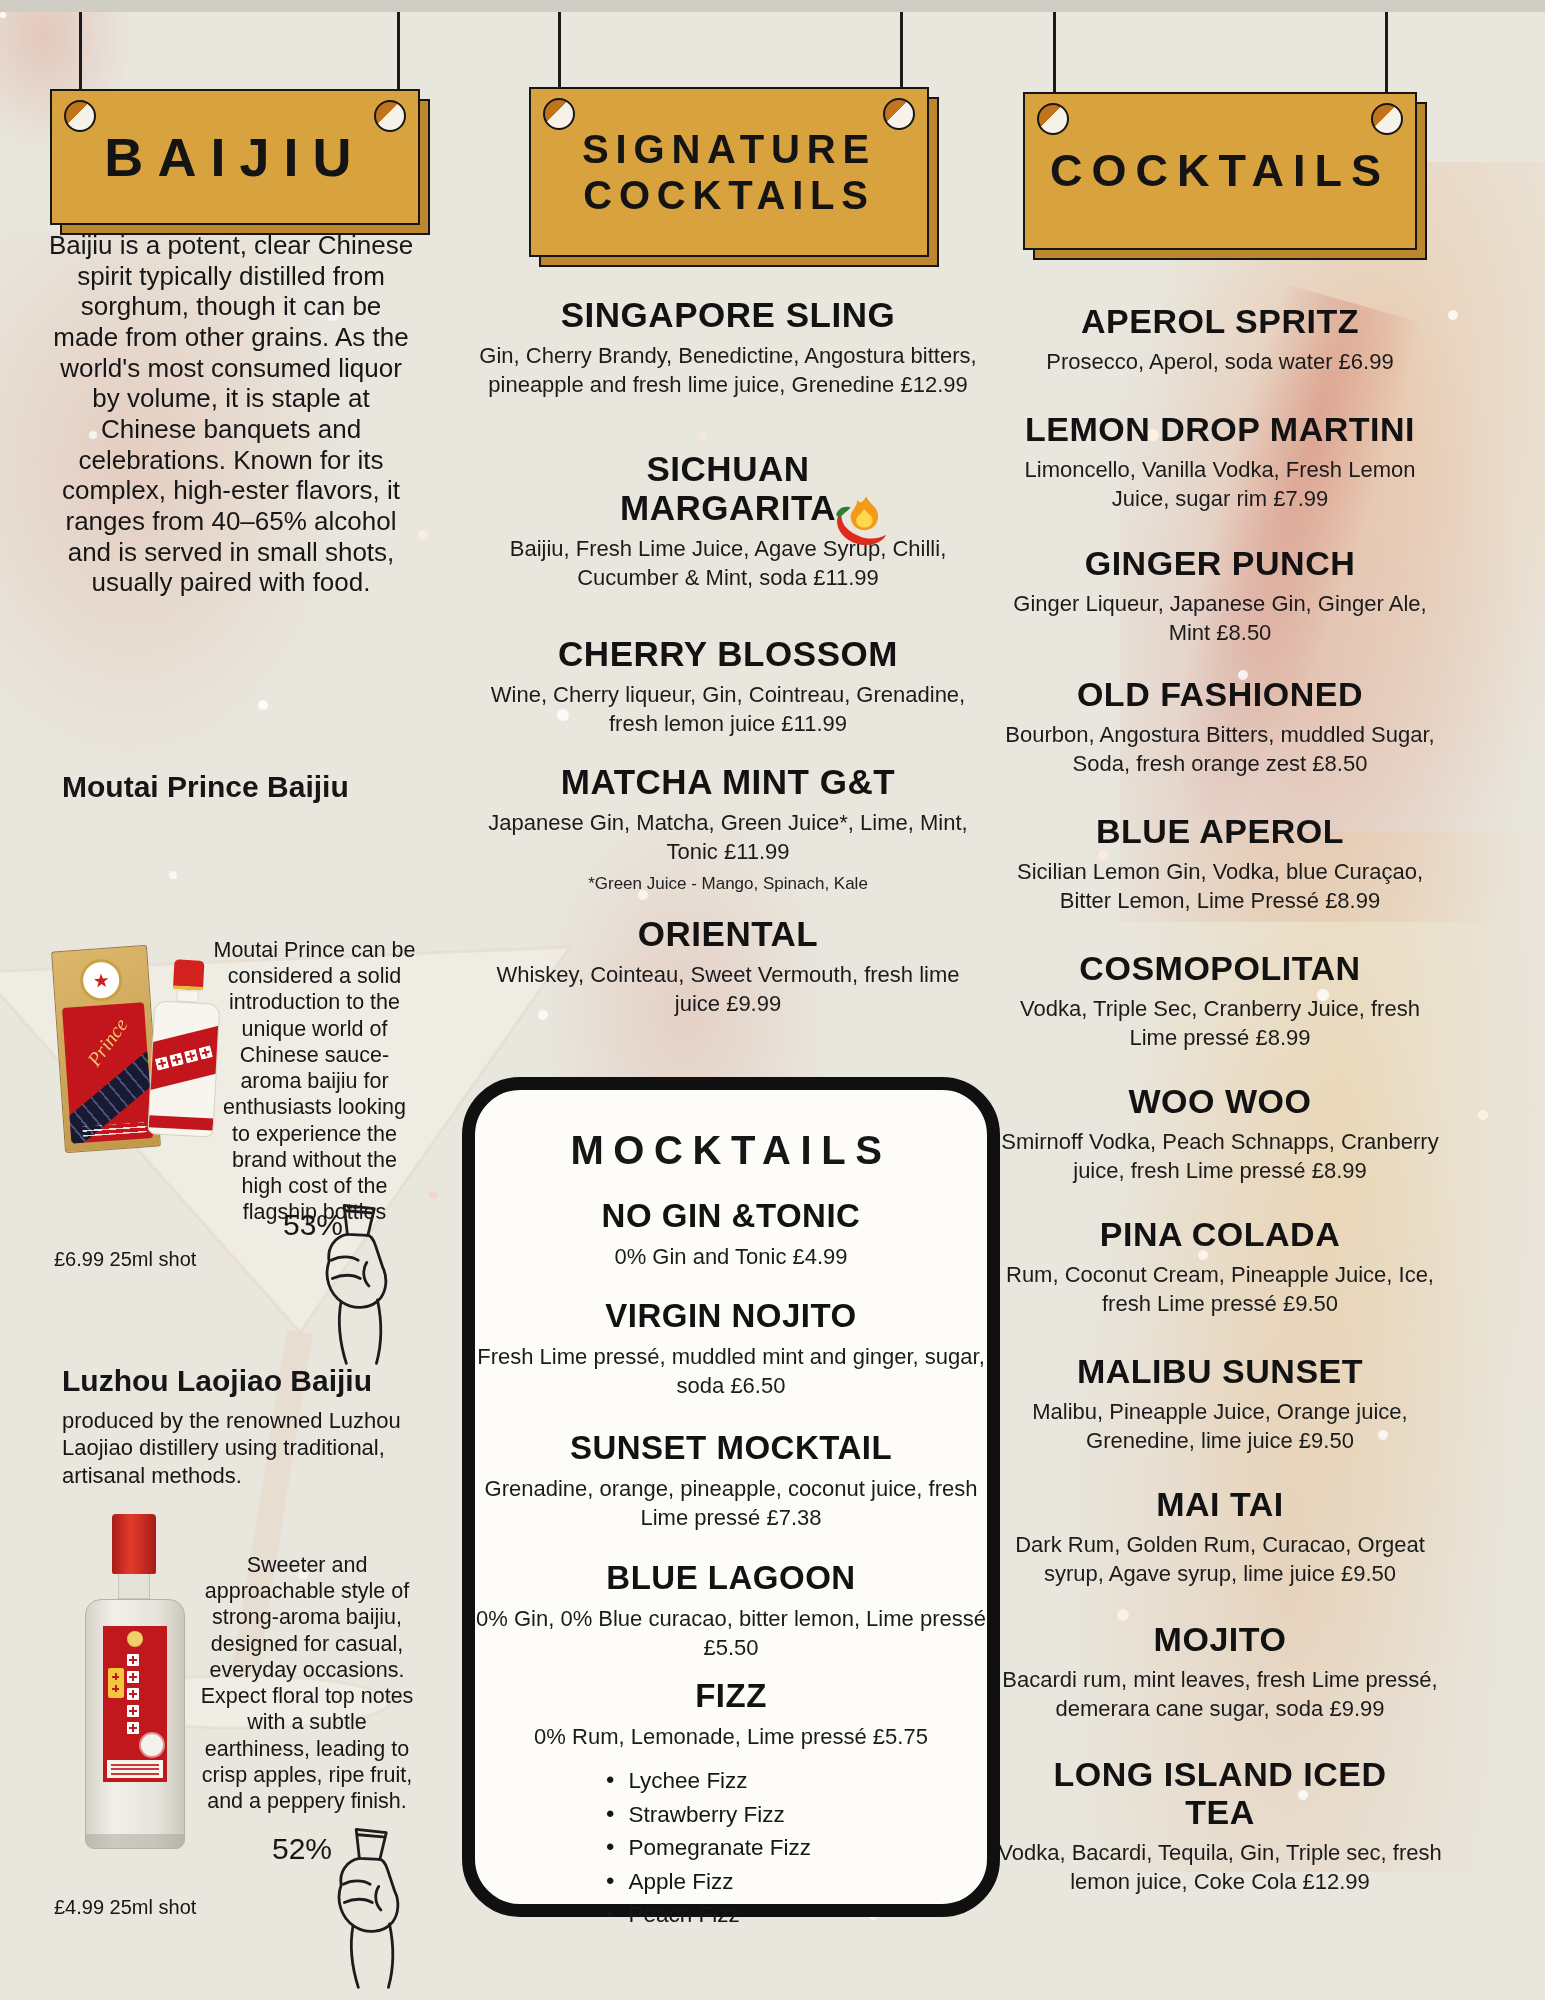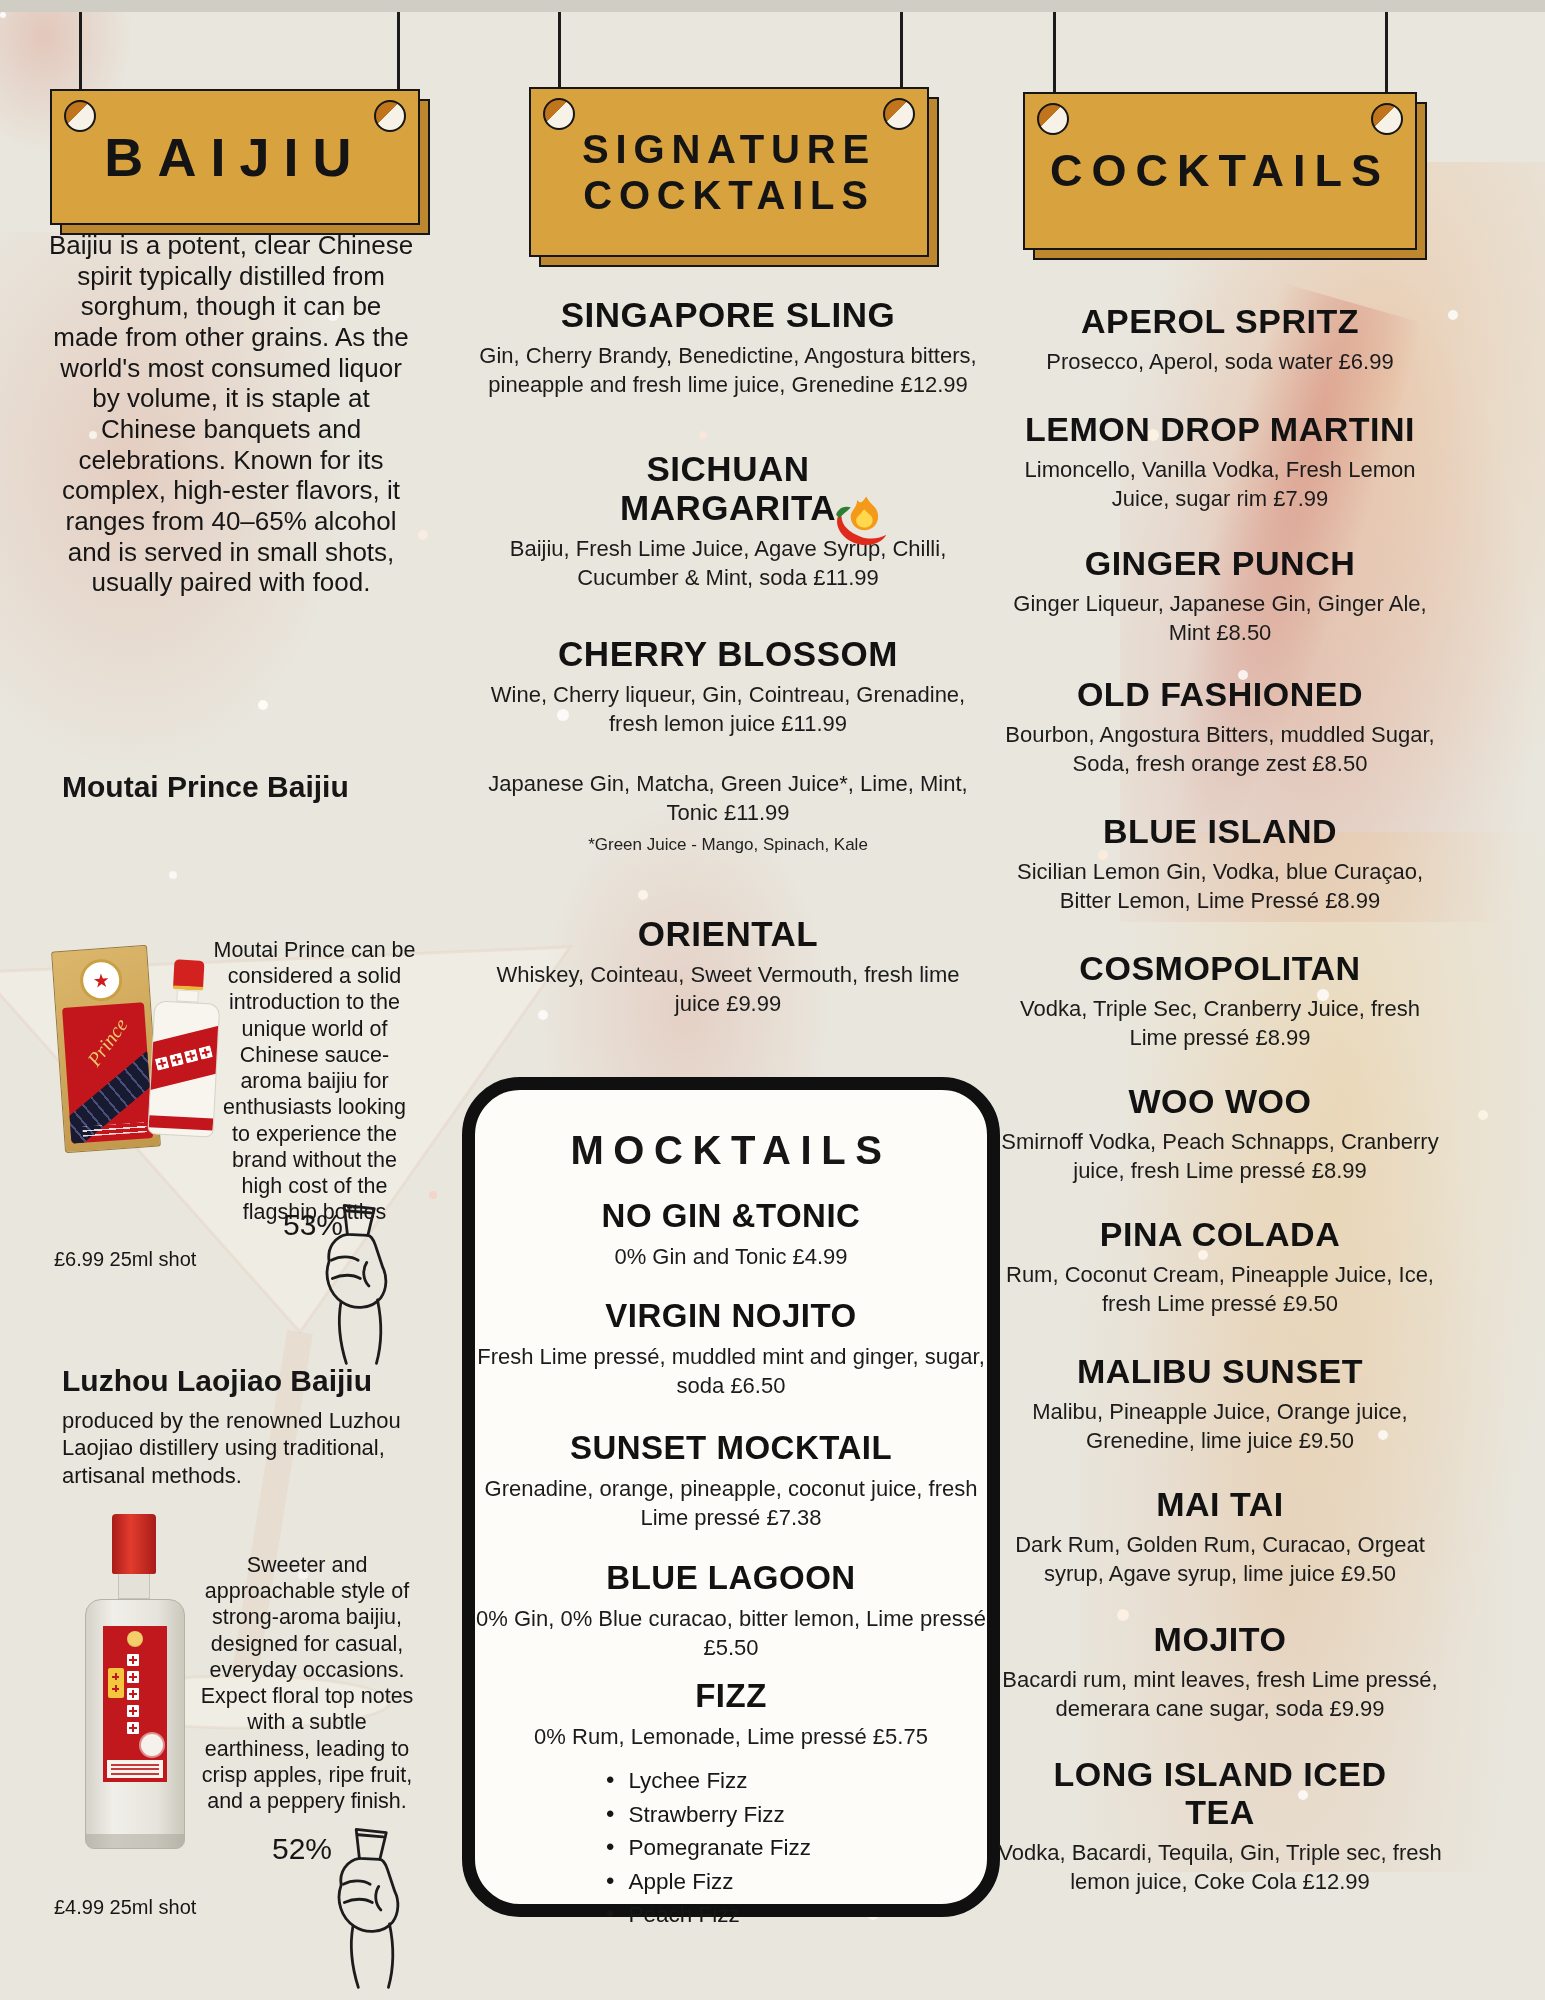--- a/index.html
+++ b/index.html
@@ -286,20 +286,21 @@
         <path d="M13 24 C9 36 19 50 35 54 C49 58 62 52 66 44 C59 48 48 50 38 46 C26 42 17 34 17 24 Z" fill="#df2b1b"></path>
         <path d="M11 22 C13 15 20 12 27 14 C23 19 18 21 15 26 Z" fill="#2e7d32"></path>
       </svg>
       <div class="item-desc">Baijiu, Fresh Lime Juice, Agave Syrup, Chilli, Cucumber &amp; Mint, soda £11.99</div>
     </div>
     <div class="menu-item" style="top:622px">
       <div class="item-title">CHERRY BLOSSOM</div>
       <div class="item-desc">Wine, Cherry liqueur, Gin, Cointreau, Grenadine, fresh lemon juice £11.99</div>
     </div>
     <div class="menu-item" style="top:750px">
+      <div class="item-title">MATCHA MINT G&amp;T</div>
       <div class="item-desc">Japanese Gin, Matcha, Green Juice*, Lime, Mint, Tonic £11.99</div>
       <div class="small-note">*Green Juice - Mango, Spinach, Kale</div>
     </div>
     <div class="menu-item" style="top:902px">
       <div class="item-title">ORIENTAL</div>
       <div class="item-desc">Whiskey, Cointeau, Sweet Vermouth, fresh lime juice £9.99</div>
     </div>
   </div>
 
   <div class="mockbox">
@@ -370,21 +371,21 @@
     </div>
     <div class="menu-item" style="top:532px">
       <div class="item-title">GINGER PUNCH</div>
       <div class="item-desc">Ginger Liqueur, Japanese Gin, Ginger Ale, Mint £8.50</div>
     </div>
     <div class="menu-item" style="top:663px">
       <div class="item-title">OLD FASHIONED</div>
       <div class="item-desc">Bourbon, Angostura Bitters, muddled Sugar, Soda, fresh orange zest £8.50</div>
     </div>
     <div class="menu-item" style="top:800px">
-      <div class="item-title">BLUE ISLAND</div>
+      <div class="item-title">BLUE APEROL</div>
       <div class="item-desc">Sicilian Lemon Gin, Vodka, blue Curaçao, Bitter Lemon, Lime Pressé £8.99</div>
     </div>
     <div class="menu-item" style="top:937px">
       <div class="item-title">COSMOPOLITAN</div>
       <div class="item-desc">Vodka, Triple Sec, Cranberry Juice, fresh Lime pressé £8.99</div>
     </div>
     <div class="menu-item" style="top:1070px">
       <div class="item-title">WOO WOO</div>
       <div class="item-desc">Smirnoff Vodka, Peach Schnapps, Cranberry juice, fresh Lime pressé £8.99</div>
     </div>

